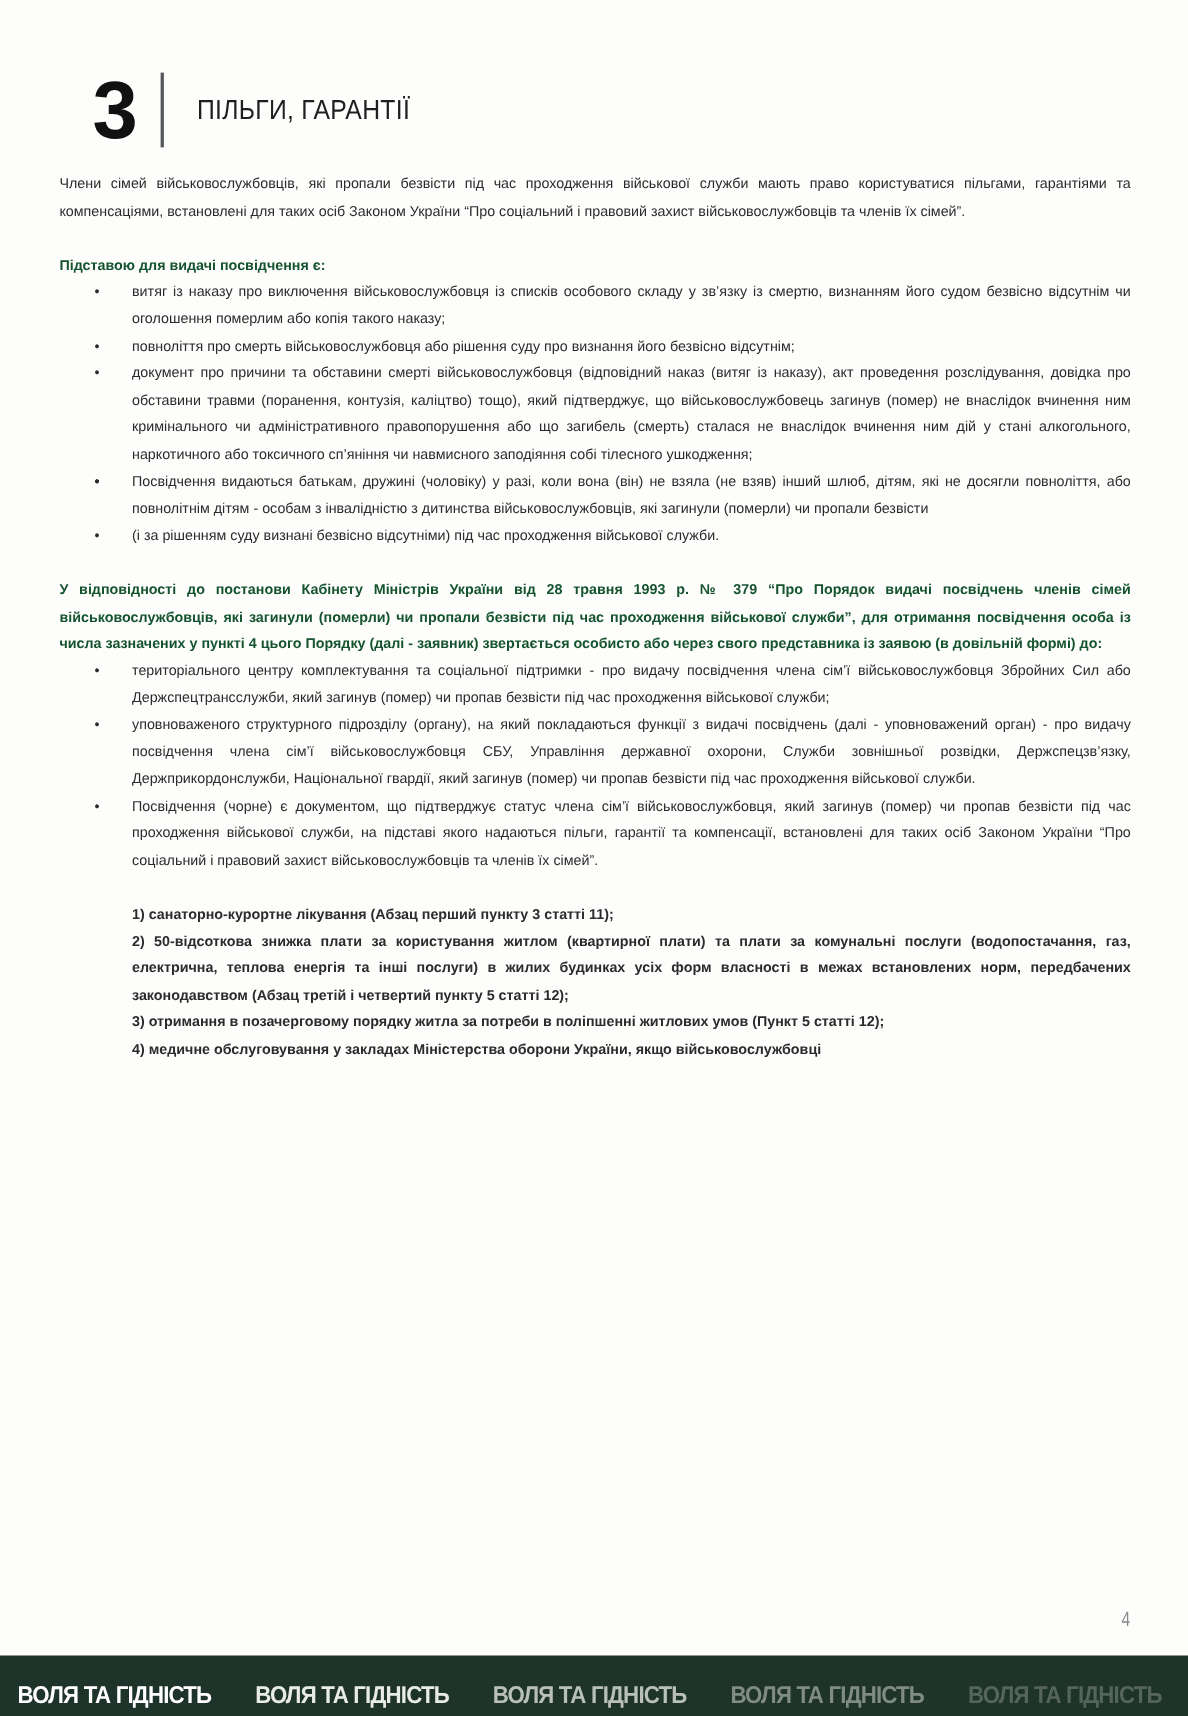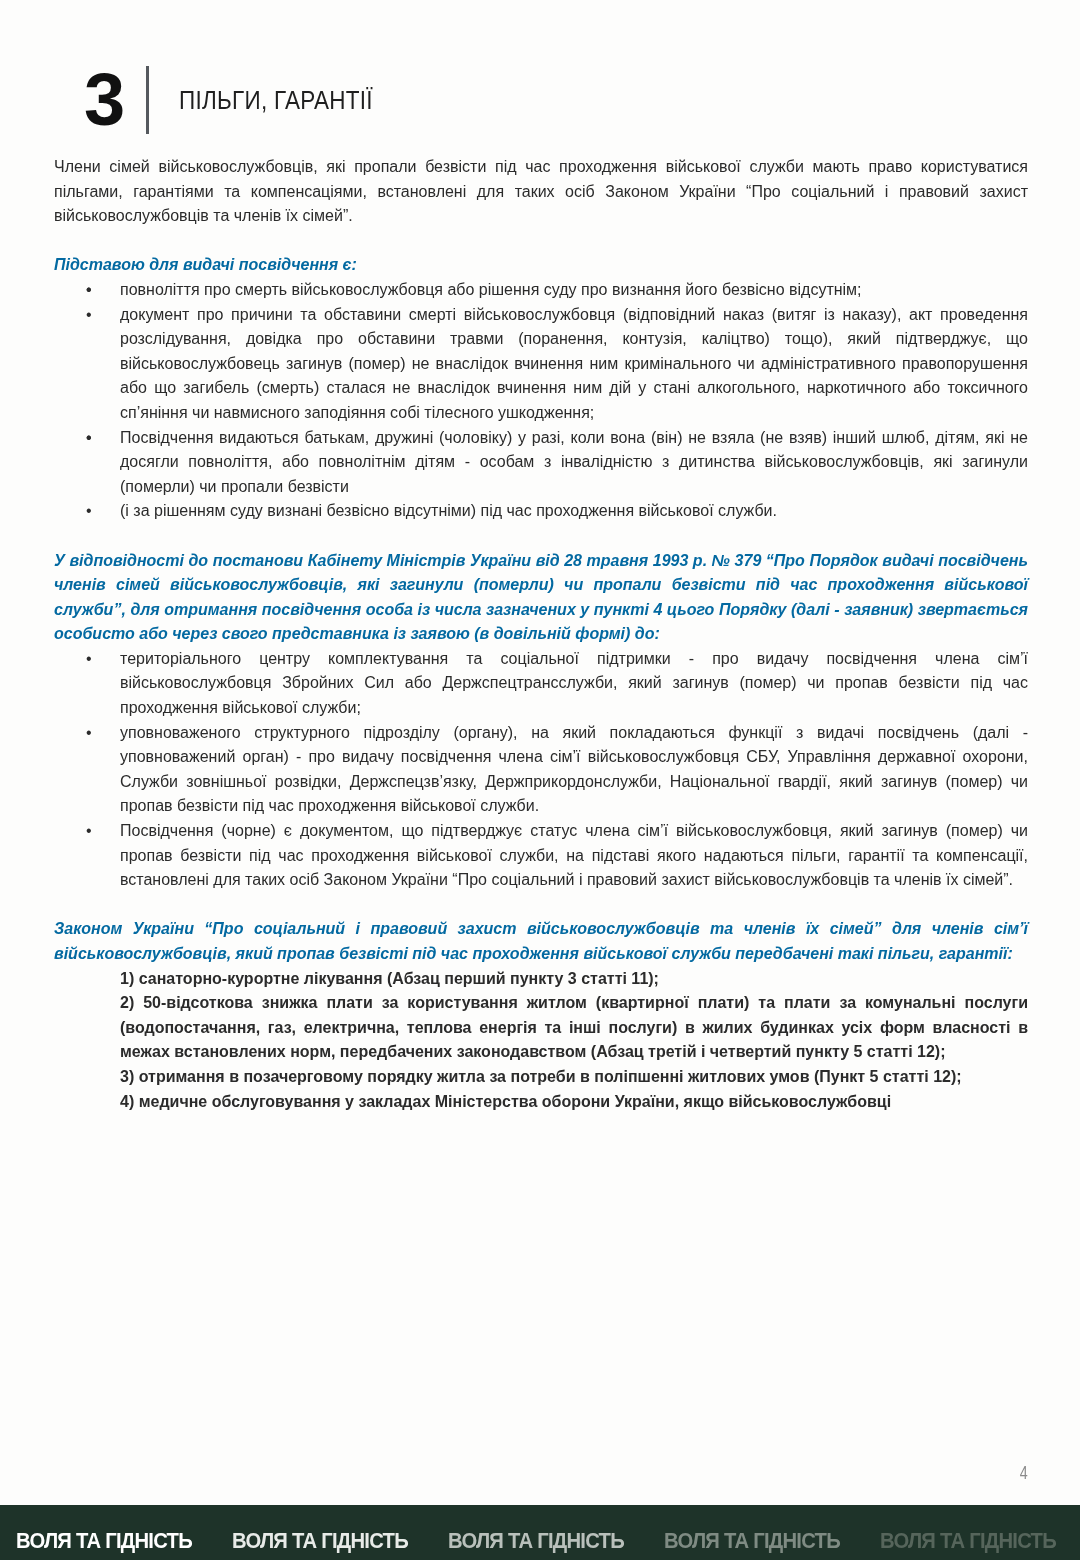--- a/index.html
+++ b/index.html
@@ -6,23 +6,23 @@
   body {
     width: 1080px; height: 1560px; position: relative; overflow: hidden;
     background: #fdfdfc; color: #2b2b2b;
     font-family: "Liberation Sans", sans-serif;
   }
   .header { position: absolute; left: 84px; top: 60px; height: 80px; display: flex; align-items: center; }
   .section-num { font-size: 74px; font-weight: bold; color: #111; line-height: 1; width: 46px; }
   .header-bar { width: 3px; height: 68px; background: #55595e; margin-left: 16px; margin-right: 30px; }
   .section-title { font-size: 25px; color: #1f1f1f; letter-spacing: 0.3px; font-weight: normal; transform: scaleX(0.9); transform-origin: left center; }
 
-  .content { position: absolute; left: 54px; top: 155px; width: 974px; font-size: 16px; line-height: 24.6px; }
+  .content { position: absolute; left: 54px; top: 155px; width: 974px; font-size: 13px; line-height: 24.6px; }
   p { margin: 0; text-align: justify; text-align-last: left; }
-  .bold { font-weight: bold; color: #0369a1; font-style: italic; }
+  .bold { font-weight: bold; color: #14532d; }
   .gap { height: 24.6px; }
   ul { list-style: none; margin: 0; padding: 0; }
   ul li { position: relative; padding-left: 66px; text-align: justify; }
   ul li .bullet { position: absolute; left: 32px; top: 0; }
   ol { list-style: none; margin: 0; padding: 0; font-weight: bold; }
   ol li { padding-left: 66px; text-align: justify; }
 
   .page-number { position: absolute; right: 52px; top: 1462px; font-size: 19px; color: #8a8a8a; transform: scaleX(0.75); transform-origin: right center; }
   .footer { position: absolute; left: 0; top: 1489px; width: 1080px; height: 71px; background: #1e3329; display: flex; align-items: center; }
   .footer-bottom { position: absolute; left: 0; bottom: 0; width: 100%; height: 5px; background: #111a15; }
@@ -36,38 +36,37 @@
   <span class="header-bar"></span>
   <span class="section-title">ПІЛЬГИ, ГАРАНТІЇ</span>
 </div>
 
 <div class="content">
   <p>Члени сімей військовослужбовців, які пропали безвісти під час проходження військової служби мають право користуватися пільгами, гарантіями та компенсаціями, встановлені для таких осіб Законом України “Про соціальний і правовий захист військовослужбовців та членів їх сімей”.</p>
   <div class="gap"></div>
 
   <p class="bold">Підставою для видачі посвідчення є:</p>
   <ul>
-    <li><span class="bullet">•</span></li>
+    <li><span class="bullet">•</span><span>витяг із наказу про виключення військовослужбовця із списків особового складу у зв’язку із смертю, визнанням його судом безвісно відсутнім чи оголошення померлим або копія такого наказу;</span></li>
     <li><span class="bullet">•</span><span>повноліття про смерть військовослужбовця або рішення суду про визнання його безвісно відсутнім;</span></li>
     <li><span class="bullet">•</span><span>документ про причини та обставини смерті військовослужбовця (відповідний наказ (витяг із наказу), акт проведення розслідування, довідка про обставини травми (поранення, контузія, каліцтво) тощо), який підтверджує, що військовослужбовець загинув (помер) не внаслідок вчинення ним кримінального чи адміністративного правопорушення або що загибель (смерть) сталася не внаслідок вчинення ним дій у стані алкогольного, наркотичного або токсичного сп’яніння чи навмисного заподіяння собі тілесного ушкодження;</span></li>
     <li><span class="bullet">•</span></li>
     <li><span class="bullet">•</span><span>Посвідчення видаються батькам, дружині (чоловіку) у разі, коли вона (він) не взяла (не взяв) інший шлюб, дітям, які не досягли повноліття, або повнолітнім дітям - особам з інвалідністю з дитинства військовослужбовців, які загинули (померли) чи пропали безвісти</span></li>
     <li><span class="bullet">•</span><span>(і за рішенням суду визнані безвісно відсутніми) під час проходження військової служби.</span></li>
   </ul>
   <div class="gap"></div>
 
   <p class="bold">У відповідності до постанови Кабінету Міністрів України від 28 травня 1993 р. № 379 “Про Порядок видачі посвідчень членів сімей військовослужбовців, які загинули (померли) чи пропали безвісти під час проходження військової служби”, для отримання посвідчення особа із числа зазначених у пункті 4 цього Порядку (далі - заявник) звертається особисто або через свого представника із заявою (в довільній формі) до:</p>
   <ul>
     <li><span class="bullet">•</span><span>територіального центру комплектування та соціальної підтримки - про видачу посвідчення члена сім’ї військовослужбовця Збройних Сил або Держспецтрансслужби, який загинув (помер) чи пропав безвісти під час проходження військової служби;</span></li>
     <li><span class="bullet">•</span><span>уповноваженого структурного підрозділу (органу), на який покладаються функції з видачі посвідчень (далі - уповноважений орган) - про видачу посвідчення члена сім’ї військовослужбовця СБУ, Управління державної охорони, Служби зовнішньої розвідки, Держспецзв’язку, Держприкордонслужби, Національної гвардії, який загинув (помер) чи пропав безвісти під час проходження військової служби.</span></li>
     <li><span class="bullet">•</span><span>Посвідчення (чорне) є документом, що підтверджує статус члена сім’ї військовослужбовця, який загинув (помер) чи пропав безвісти під час проходження військової служби, на підставі якого надаються пільги, гарантії та компенсації, встановлені для таких осіб Законом України “Про соціальний і правовий захист військовослужбовців та членів їх сімей”.</span></li>
   </ul>
   <div class="gap"></div>
 
-  <p class="bold">Законом України “Про соціальний і правовий захист військовослужбовців та членів їх сімей” для членів сім’ї військовослужбовців, який пропав безвісті під час проходження військової служби передбачені такі пільги, гарантії:</p>
   <ol>
     <li>1) санаторно-курортне лікування (Абзац перший пункту 3 статті 11);</li>
     <li>2) 50-відсоткова знижка плати за користування житлом (квартирної плати) та плати за комунальні послуги (водопостачання, газ, електрична, теплова енергія та інші послуги) в жилих будинках усіх форм власності в межах встановлених норм, передбачених законодавством (Абзац третій і четвертий пункту 5 статті 12);</li>
     <li>3) отримання в позачерговому порядку житла за потреби в поліпшенні житлових умов (Пункт 5 статті 12);</li>
     <li>4) медичне обслуговування у закладах Міністерства оборони України, якщо військовослужбовці</li>
   </ol>
 </div>
 
 <div class="page-number">4</div>
 

